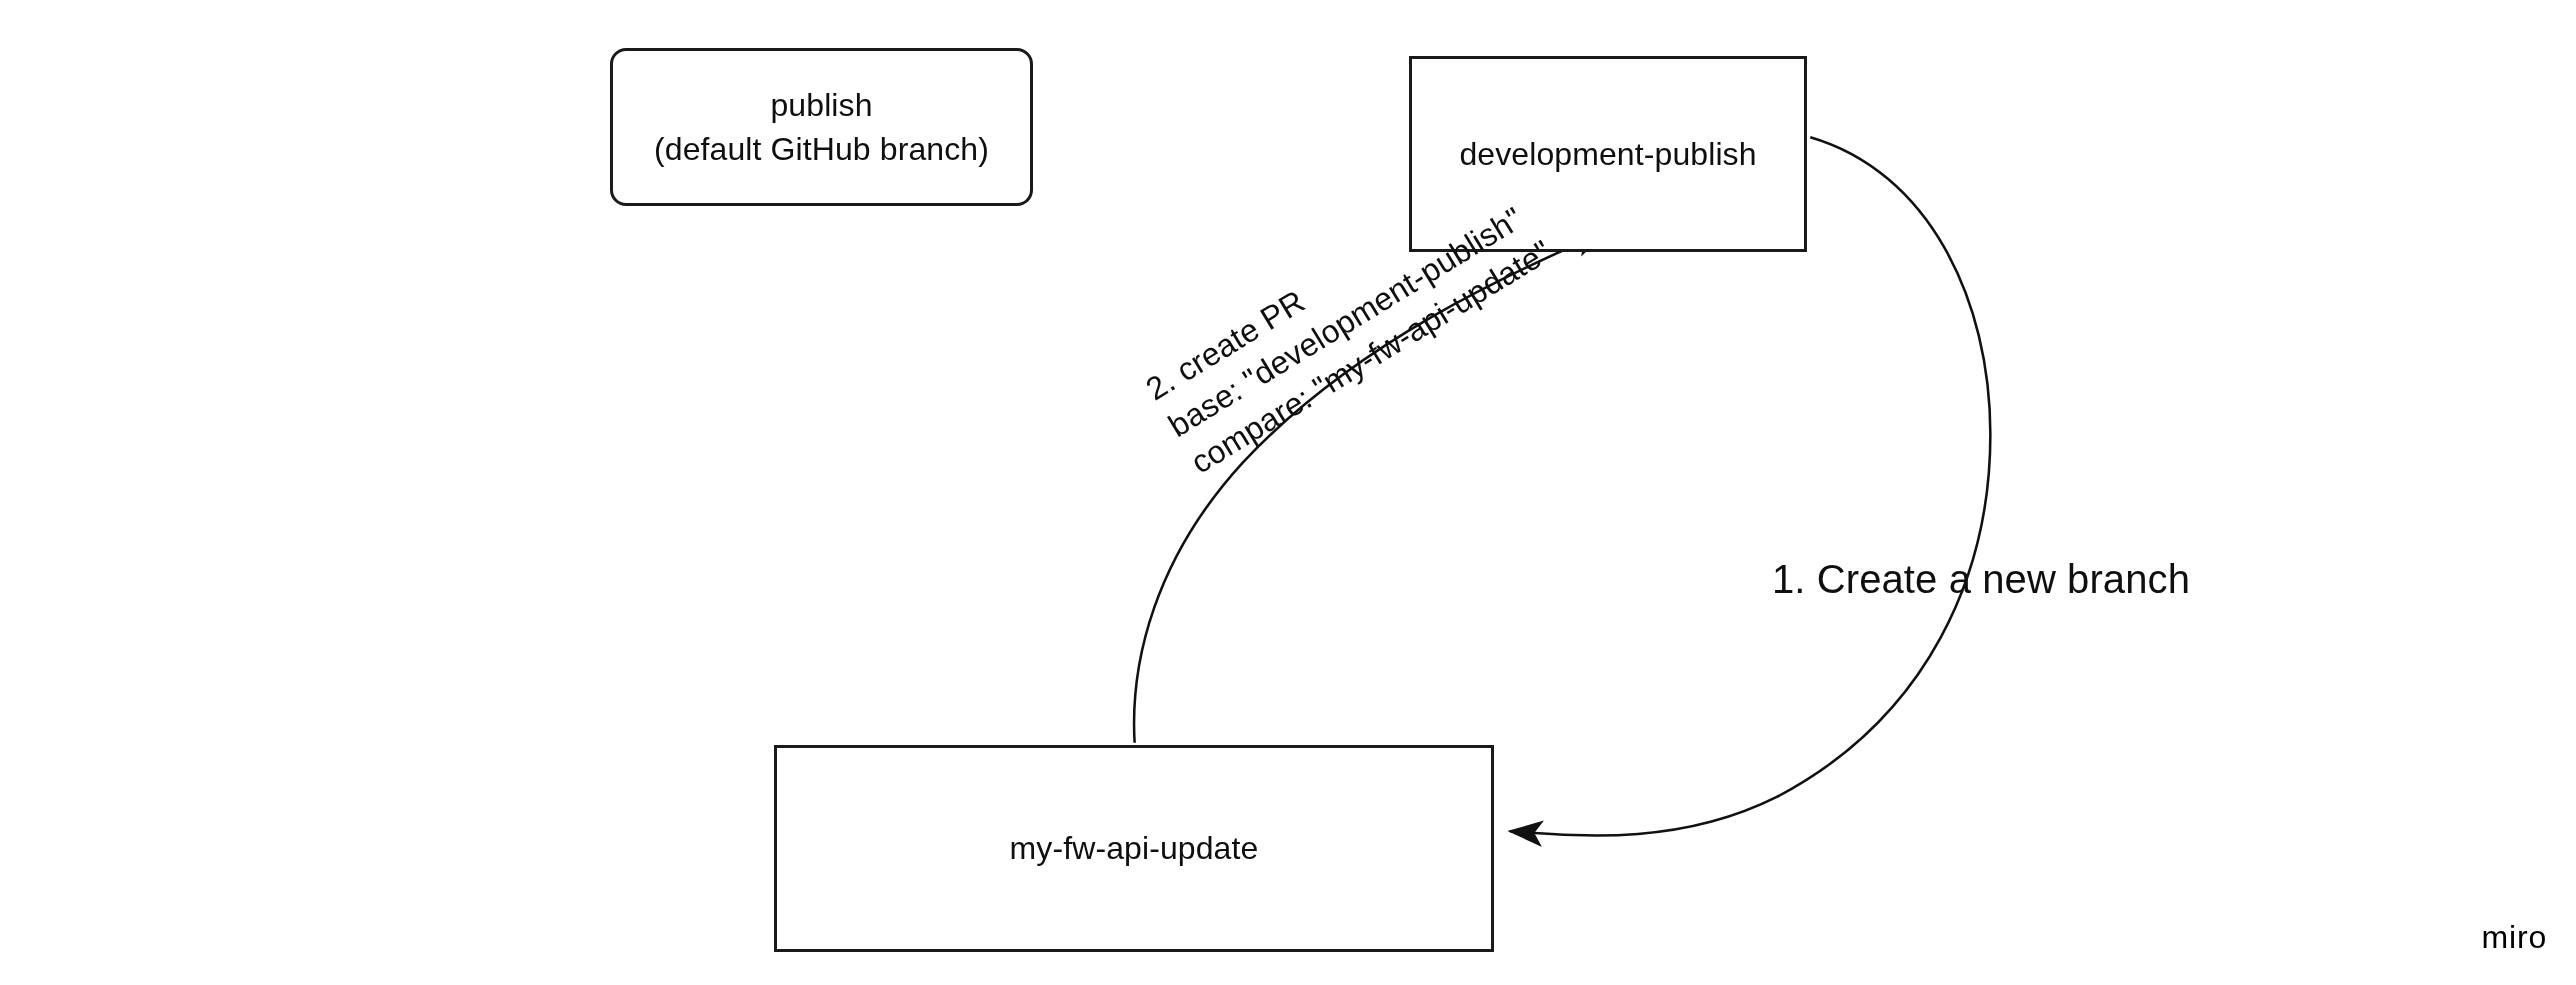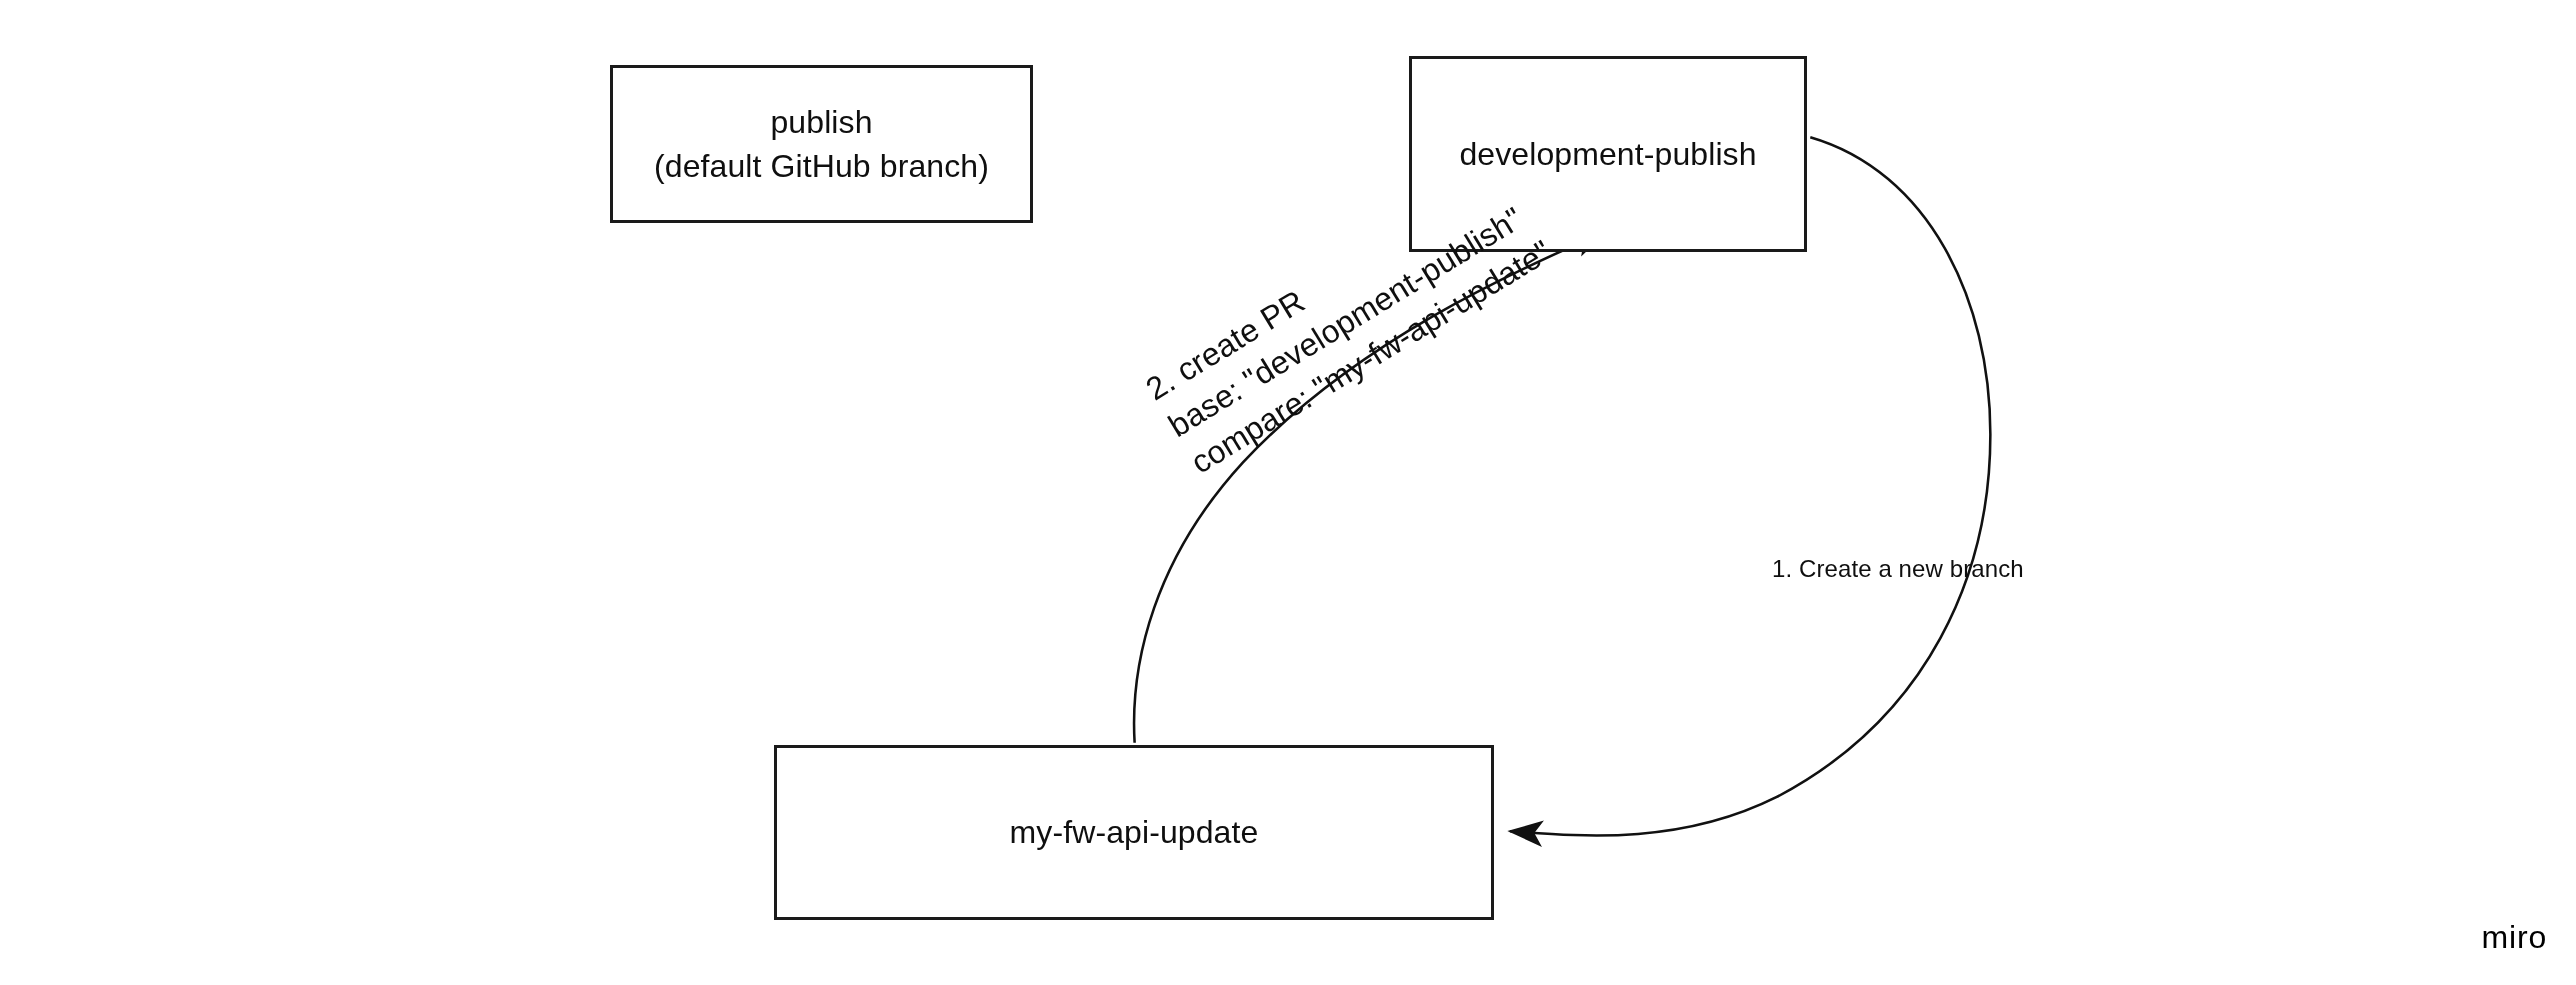--- a/index.html
+++ b/index.html
@@ -38,48 +38,49 @@
   .node-label {
     font-size: 32px;
     line-height: 1.38;
     color: #0f0f0f;
     font-weight: 400;
     white-space: pre-line;
     letter-spacing: 0.1px;
   }
   #node-publish {
     left: 610px;
-    top: 65px;
+    top: 48px;
     width: 423px;
     height: 158px;
+    border-radius: 16px;
   }
   #node-development-publish {
     left: 1409px;
     top: 56px;
     width: 398px;
     height: 196px;
   }
   #node-my-fw-api-update {
     left: 774px;
     top: 745px;
     width: 720px;
-    height: 175px;
+    height: 207px;
   }
   .edge-label {
     position: absolute;
     color: #0f0f0f;
     font-size: 32px;
     line-height: 1.3;
     white-space: pre-line;
     letter-spacing: 0.1px;
   }
   #label-create-branch {
     left: 1772px;
     top: 553px;
-    font-size: 24px;
+    font-size: 40px;
   }
   #label-create-pr {
     left: 1138px;
     top: 374px;
     transform: rotate(-31.5deg);
     transform-origin: 0 0;
     line-height: 1.34;
   }
   #watermark-miro {
     position: absolute;

